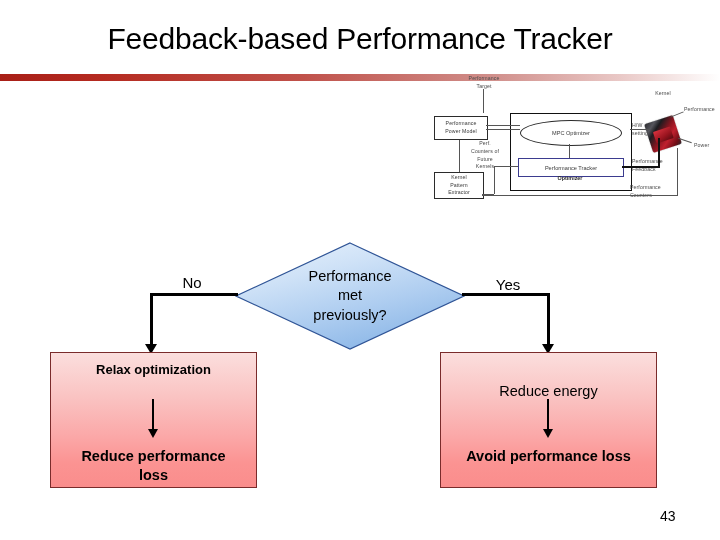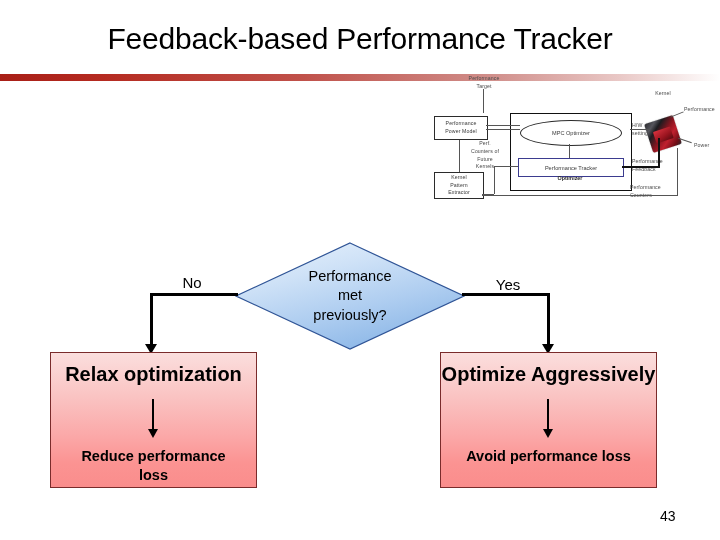--- a/index.html
+++ b/index.html
@@ -202,21 +202,21 @@
     background: linear-gradient(to bottom, #fbdedd 0%, #fac4c3 32%, #fba8a8 62%, #fb9392 82%, #fa8d8c 100%);
   }
   #box-left  { left: 50px;  top: 352px; width: 205px; height: 134px; }
   #box-right { left: 440px; top: 352px; width: 215px; height: 134px; }
 
   .action-head {
     position: absolute;
     left: 0; right: 0;
     top: 9px;
     text-align: center;
-    font-size: 20px;
+    font-size: 13px;
     font-weight: bold;
     color: #000000;
     line-height: 1.25;
   }
   .action-sub {
     position: absolute;
     left: 0; right: 0;
     top: 29px;
     text-align: center;
     font-size: 14.5px;
@@ -355,21 +355,21 @@
     <div class="action-head">Relax optimization</div>
     <div class="inner-arrow-line"></div>
     <div class="inner-arrow-head"></div>
     <div class="action-foot">
       <span>Reduce performance</span><br>
       <span>loss</span>
     </div>
   </div>
 
   <div class="action-box" id="box-right">
-    <div class="action-head">Optimize Aggressively</div>
+    <div class="action-sub">Reduce energy</div>
     <div class="inner-arrow-line"></div>
     <div class="inner-arrow-head"></div>
     <div class="action-foot">
       <span>Avoid performance loss</span>
     </div>
   </div>
 
   <div id="page-number">43</div>
 
 </div>

